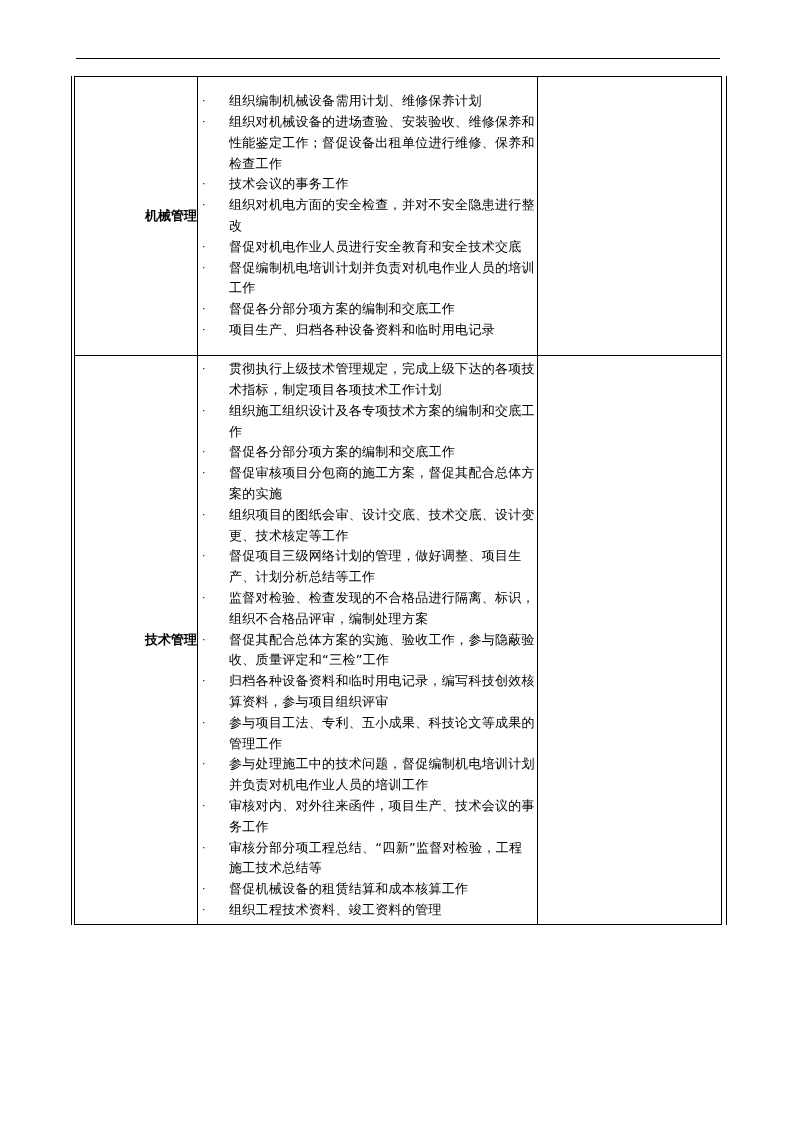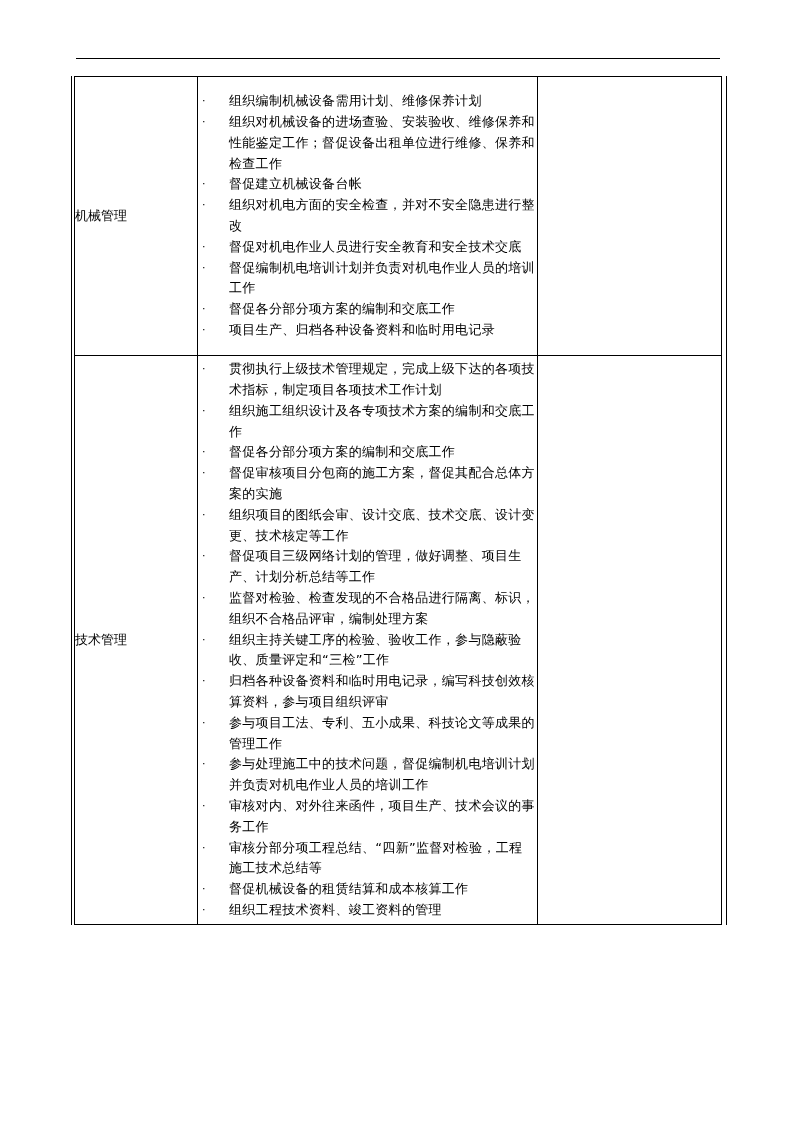--- a/index.html
+++ b/index.html
@@ -5,63 +5,63 @@
   html, body { margin: 0; padding: 0; background: #ffffff; }
   body { width: 793px; height: 1122px; position: relative; overflow: hidden;
          font-family: "DejaVu Sans", "Liberation Sans", sans-serif; color: #000; }
   .header-rule { position: absolute; left: 76px; top: 58px; width: 644px; height: 0;
                  border-top: 1px solid #000; }
   .table-wrap { position: absolute; left: 71px; top: 76px; width: 654px;
                 border-left: 1px solid #000; border-right: 1px solid #000; }
   table { border-collapse: collapse; width: 648px; margin-left: 2px;
           border-left: 1px solid #000; border-right: 1px solid #000; table-layout: fixed; }
   td { border: 1px solid #000; vertical-align: middle; padding: 0; }
-  td.label { width: 122px; text-align: left; font-weight: normal; font-size: 13px; }
+  td.label { width: 122px; text-align: right; font-weight: bold; font-size: 13px; }
   td.duties { width: 333px; padding: 3px 2px 3px 4px; }
   td.blank { width: auto; }
   ul { list-style: none; margin: 0; padding: 0; }
   li { position: relative; padding-left: 27px; font-size: 13px; line-height: 20.8px; letter-spacing: 0.3px; }
   li .bullet { position: absolute; left: 0; top: 0; width: 10px; font-size: 11px; }
 </style>
 </head>
 <body>
 
 <div class="header-rule"></div>
 
 <div class="table-wrap">
   <table>
     <tbody>
       <tr style="height:279px;">
         <td class="label">机械管理</td>
         <td class="duties">
           <ul>
             <li><span class="bullet">·</span><span>组织编制机械设备需用计划、维修保养计划</span></li>
             <li><span class="bullet">·</span><span>组织对机械设备的进场查验、安装验收、维修保养和性能鉴定工作；督促设备出租单位进行维修、保养和检查工作</span></li>
-            <li><span class="bullet">·</span><span>督促建立机械设备台帐</span></li>
+            <li><span class="bullet">·</span><span>技术会议的事务工作</span></li>
             <li><span class="bullet">·</span><span>组织对机电方面的安全检查，并对不安全隐患进行整改</span></li>
             <li><span class="bullet">·</span><span>督促对机电作业人员进行安全教育和安全技术交底</span></li>
             <li><span class="bullet">·</span><span>督促编制机电培训计划并负责对机电作业人员的培训工作</span></li>
             <li><span class="bullet">·</span><span>督促各分部分项方案的编制和交底工作</span></li>
             <li><span class="bullet">·</span><span>项目生产、归档各种设备资料和临时用电记录</span></li>
           </ul>
         </td>
         <td class="blank"></td>
       </tr>
       <tr style="height:569px;">
         <td class="label">技术管理</td>
         <td class="duties">
           <ul>
             <li><span class="bullet">·</span><span>贯彻执行上级技术管理规定，完成上级下达的各项技术指标，制定项目各项技术工作计划</span></li>
             <li><span class="bullet">·</span><span>组织施工组织设计及各专项技术方案的编制和交底工作</span></li>
             <li><span class="bullet">·</span><span>督促各分部分项方案的编制和交底工作</span></li>
             <li><span class="bullet">·</span><span>督促审核项目分包商的施工方案，督促其配合总体方案的实施</span></li>
             <li><span class="bullet">·</span><span>组织项目的图纸会审、设计交底、技术交底、设计变更、技术核定等工作</span></li>
             <li><span class="bullet">·</span><span>督促项目三级网络计划的管理，做好调整、项目生产、计划分析总结等工作</span></li>
             <li><span class="bullet">·</span><span>监督对检验、检查发现的不合格品进行隔离、标识，组织不合格品评审，编制处理方案</span></li>
-            <li><span class="bullet">·</span><span>组织主持关键工序的检验、验收工作，参与隐蔽验收、质量评定和“三检”工作</span></li>
+            <li><span class="bullet">·</span><span>督促其配合总体方案的实施、验收工作，参与隐蔽验收、质量评定和“三检”工作</span></li>
             <li><span class="bullet">·</span><span>归档各种设备资料和临时用电记录，编写科技创效核算资料，参与项目组织评审</span></li>
             <li><span class="bullet">·</span><span>参与项目工法、专利、五小成果、科技论文等成果的管理工作</span></li>
             <li><span class="bullet">·</span><span>参与处理施工中的技术问题，督促编制机电培训计划并负责对机电作业人员的培训工作</span></li>
             <li><span class="bullet">·</span><span>审核对内、对外往来函件，项目生产、技术会议的事务工作</span></li>
             <li><span class="bullet">·</span><span>审核分部分项工程总结、“四新”监督对检验，工程施工技术总结等</span></li>
             <li><span class="bullet">·</span><span>督促机械设备的租赁结算和成本核算工作</span></li>
             <li><span class="bullet">·</span><span>组织工程技术资料、竣工资料的管理</span></li>
           </ul>
         </td>
         <td class="blank"></td>

